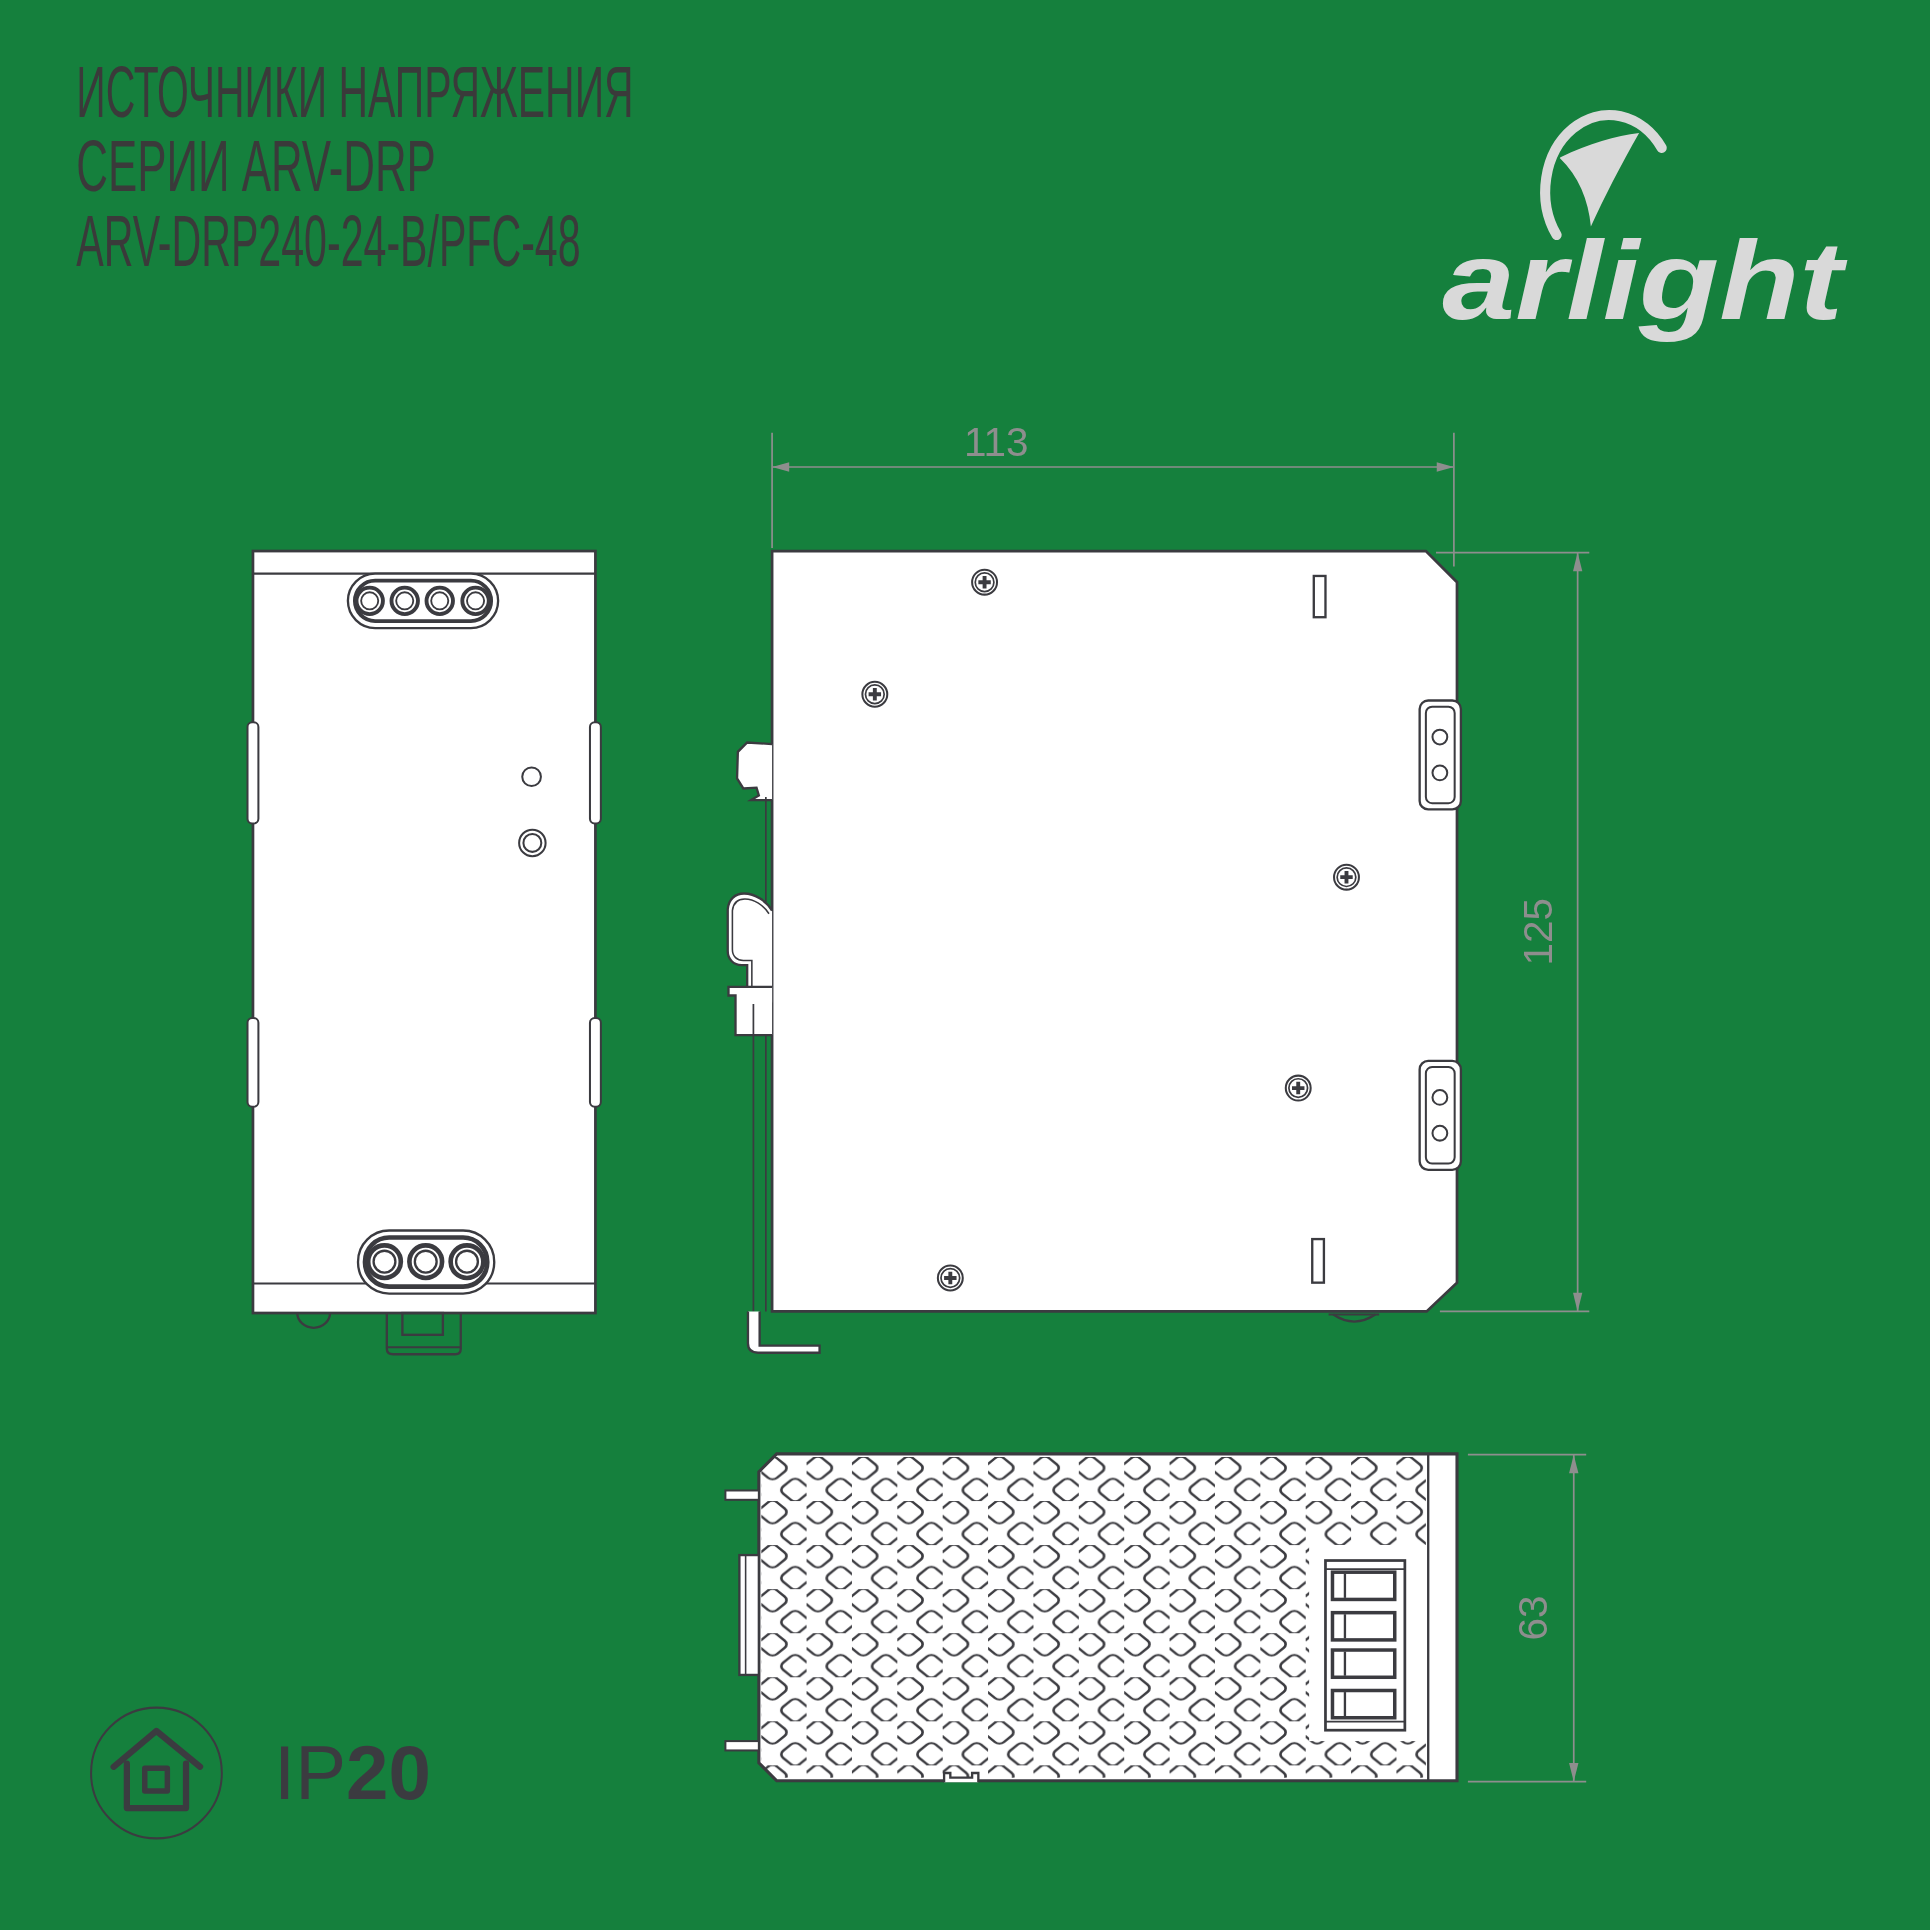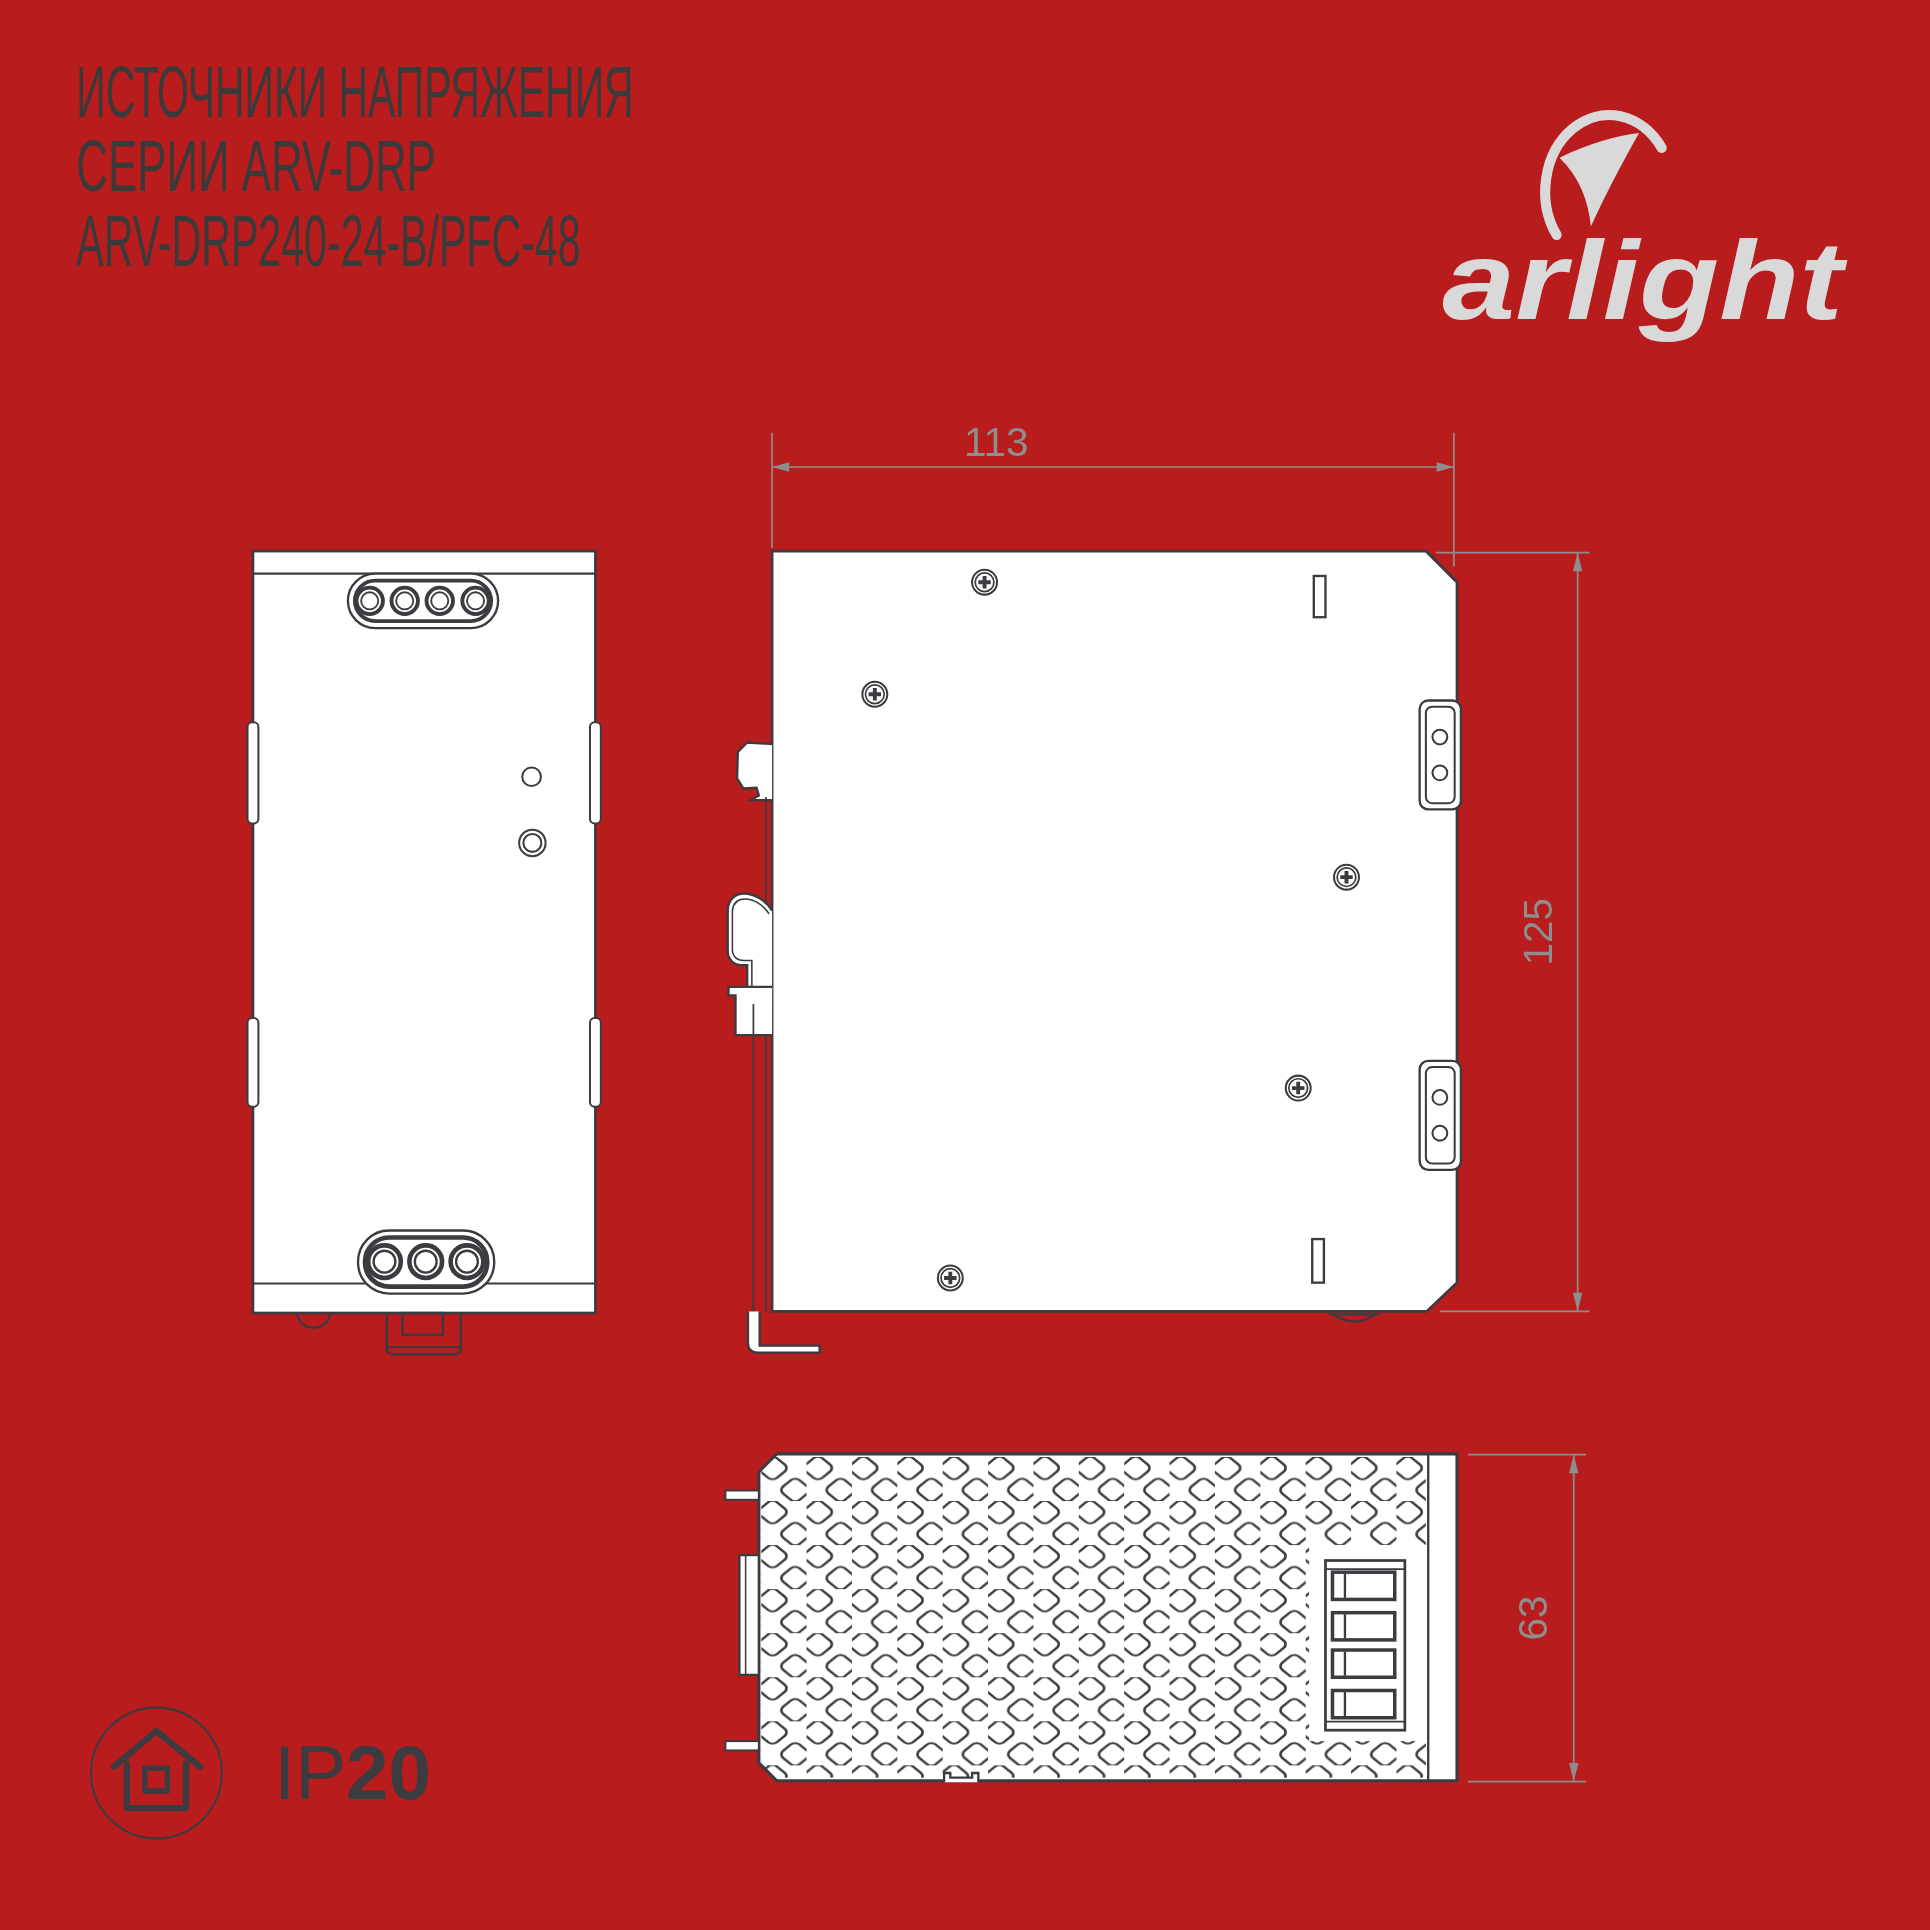--- a/index.html
+++ b/index.html
@@ -1,16 +1,16 @@
 <!DOCTYPE html>
 <html style="font-size:12.5px"><head>
 <meta charset="utf-8">
 <style>
   html,body{margin:0;padding:0;background:#ffffff;}
-  .stage{width:1931px;height:1931px;position:relative;background:#b91c1c;}
+  .stage{width:1931px;height:1931px;position:relative;background:#15803d;}
   svg{display:block;}
   text{font-family:"Liberation Sans", sans-serif;}
 </style>
 </head>
 <body>
 
 <div class="stage">
 <svg width="1931" height="1931" viewBox="0 0 2481 2481" xmlns="http://www.w3.org/2000/svg">
 
   <defs>

